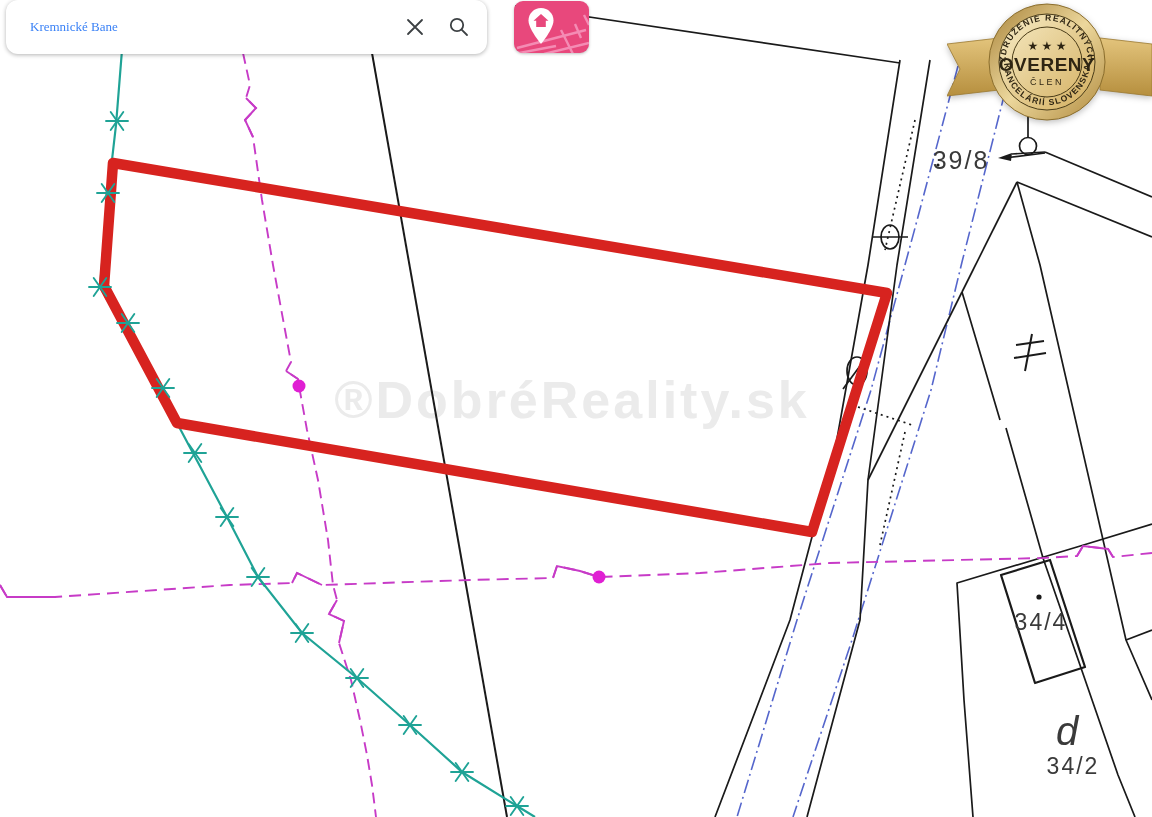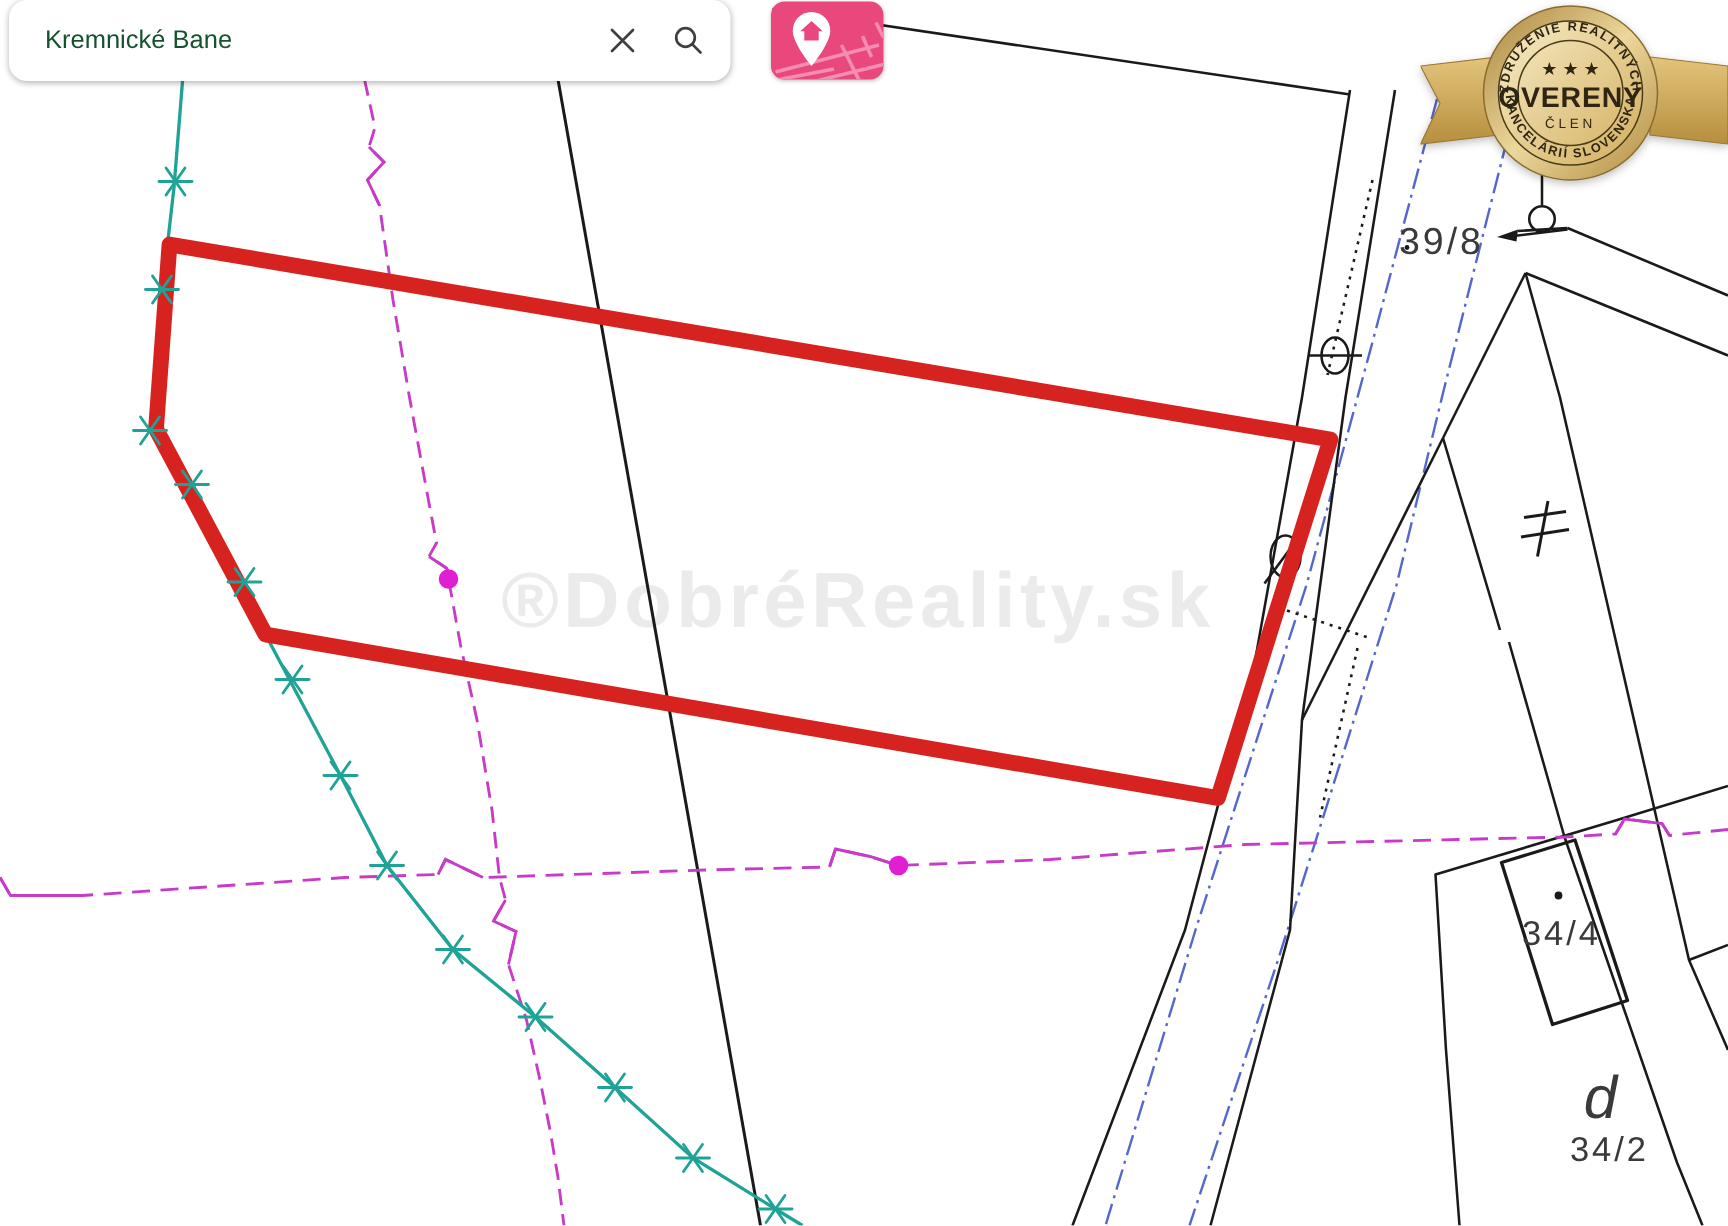--- a/index.html
+++ b/index.html
@@ -10,21 +10,21 @@
   #map-svg{position:absolute;left:0;top:0;z-index:1;}
   .wm-text{font-family:"Liberation Sans",sans-serif;font-weight:bold;
            letter-spacing:3px;}
   .parcel-label{font-family:"Liberation Sans",sans-serif;fill:#3a3a3a;}
 
   
   .search-bar{position:absolute;left:6px;top:0;width:481px;height:54px;
     background:#fff;border-radius:12px;box-shadow:0 1px 4px rgba(0,0,0,.30);
     display:flex;align-items:center;z-index:5;}
   .search-input{flex:1;border:none;outline:none;background:transparent;
-    font-family:Liberation Sans, sans-serif;font-size:17px;color:#14532d;
+    font-family:Liberation Serif, serif;font-size:13px;color:#3b82f6;
     padding:0 0 0 24px;height:100%;}
   .icon-btn{width:44px;height:44px;border:none;background:transparent;
     display:flex;align-items:center;justify-content:center;cursor:pointer;
     padding:0;}
 
   
   .map-btn{position:absolute;left:514px;top:1px;width:75px;height:52px;
     background:#e8487c;border-radius:9px;z-index:5;border:none;padding:0;
     overflow:hidden;cursor:pointer;box-shadow:0 1px 3px rgba(0,0,0,.25);}
 

